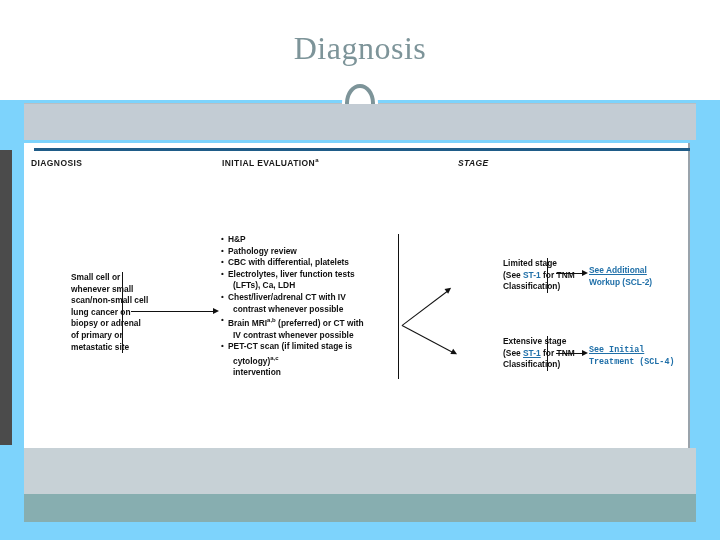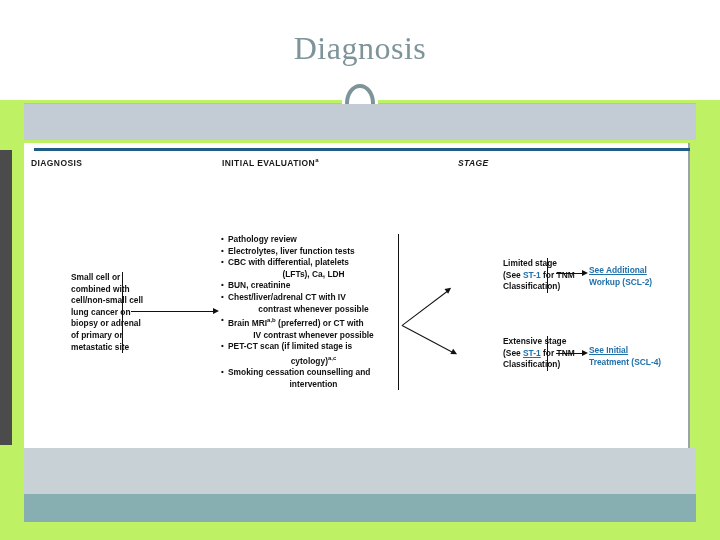--- a/index.html
+++ b/index.html
@@ -1,21 +1,21 @@
 <!DOCTYPE html>
 <html><head>
 <meta charset="utf-8">
 <style>
   html,body{margin:0;padding:0;}
   body{
     width:720px;height:540px;overflow:hidden;
     background:#ffffff;
     font-family:"Liberation Sans", sans-serif;
   }
-  .slide{position:relative;width:720px;height:540px;background:#bef264;}
+  .slide{position:relative;width:720px;height:540px;background:#7dd3fc;}
 
   
   .title-zone{position:absolute;left:0;top:0;width:720px;height:100px;background:#fff;}
   .slide-title{
     position:absolute;left:0;top:32px;width:720px;
     text-align:center;
     font-family:"Liberation Serif", serif;
     font-size:32px;font-weight:400;color:#7d9499;
     letter-spacing:0.5px;line-height:1;
   }
@@ -63,40 +63,40 @@
     left:27px;top:272px;width:96px;
     border-right:1.5px solid #111;padding-right:13px;
   }
 
   #node-initial{
     left:221px;top:234px;width:178px;
     border-right:1.5px solid #111;padding-right:4px;
   }
   .bul{display:block;position:relative;padding-left:7px;white-space:nowrap;}
   .bul::before{content:"\2022";position:absolute;left:0;top:-1px;font-size:8px;}
-  .cont{display:block;padding-left:12px;white-space:nowrap;text-align:center;}
+  .cont{display:block;padding-left:12px;white-space:nowrap;}
   sup{font-size:6px;vertical-align:super;}
 
   #node-limited{
     left:459px;top:258px;width:89px;
     border-right:1.5px solid #111;padding-right:6px;
   }
   #node-extensive{
     left:459px;top:336px;width:89px;
     border-right:1.5px solid #111;padding-right:20px;
   }
 
   .lnk{color:#1f6fa8;text-decoration:underline;font-weight:bold;}
   .lnk-plain{color:#1f6fa8;font-weight:bold;}
 
   .outlink{
     position:absolute;font-size:8.4px;line-height:11.6px;font-weight:bold;color:#1f6fa8;
   }
   #link-workup{left:589px;top:265px;width:96px;}
-  #link-treatment{left:589px;top:345px;width:96px;}
+  #link-treatment{left:589px;top:345px;width:96px;font-family:Liberation Mono, monospace;}
 
   
   .hline{position:absolute;height:1.4px;background:#111;}
   .arrow-r{
     position:absolute;width:0;height:0;
     border-top:3.5px solid transparent;border-bottom:3.5px solid transparent;
     border-left:6px solid #111;
   }
   .diag{position:absolute;transform-origin:0 50%;height:1.4px;background:#111;}
   .diag .tip{
@@ -129,44 +129,43 @@
   </div>
   <div class="col-head" id="head-initial">
     <span>INITIAL EVALUATION</span><sup>a</sup>
   </div>
   <div class="col-head" id="head-stage">
     <span>STAGE</span>
   </div>
 
   <div class="node" id="node-diagnosis">
     <span class="ln">Small cell or</span>
-    <span class="ln">combined with</span>
-    <span class="ln">cell/non-small cell</span>
+    <span class="ln">whenever small</span>
+    <span class="ln">scan/non-small cell</span>
     <span class="ln">lung cancer on</span>
     <span class="ln">biopsy or adrenal</span>
     <span class="ln">of primary or</span>
     <span class="ln">metastatic site</span>
   </div>
 
   <div class="hline" style="left:131px;top:311px;width:84px;"></div>
   <div class="arrow-r" style="left:213px;top:308px;"></div>
 
   <div class="node" id="node-initial">
+    <span class="bul">H&amp;P</span>
     <span class="bul">Pathology review</span>
+    <span class="bul">CBC with differential, platelets</span>
     <span class="bul">Electrolytes, liver function tests</span>
-    <span class="bul">CBC with differential, platelets</span>
     <span class="cont">(LFTs), Ca, LDH</span>
-    <span class="bul">BUN, creatinine</span>
     <span class="bul">Chest/liver/adrenal CT with IV</span>
     <span class="cont">contrast whenever possible</span>
     <span class="bul"><span>Brain MRI</span><sup>a,b</sup><span> (preferred) or CT with</span></span>
     <span class="cont">IV contrast whenever possible</span>
     <span class="bul">PET-CT scan (if limited stage is</span>
     <span class="cont"><span>cytology)</span><sup>a,c</sup></span>
-    <span class="bul">Smoking cessation counselling and</span>
     <span class="cont">intervention</span>
   </div>
 
   <div class="diag" style="left:402px;top:325px;width:57px;transform:rotate(-37deg);">
       <span class="tip"></span>
     </div>
   <div class="diag" style="left:402px;top:325px;width:57px;transform:rotate(28deg);">
       <span class="tip"></span>
     </div>
 

